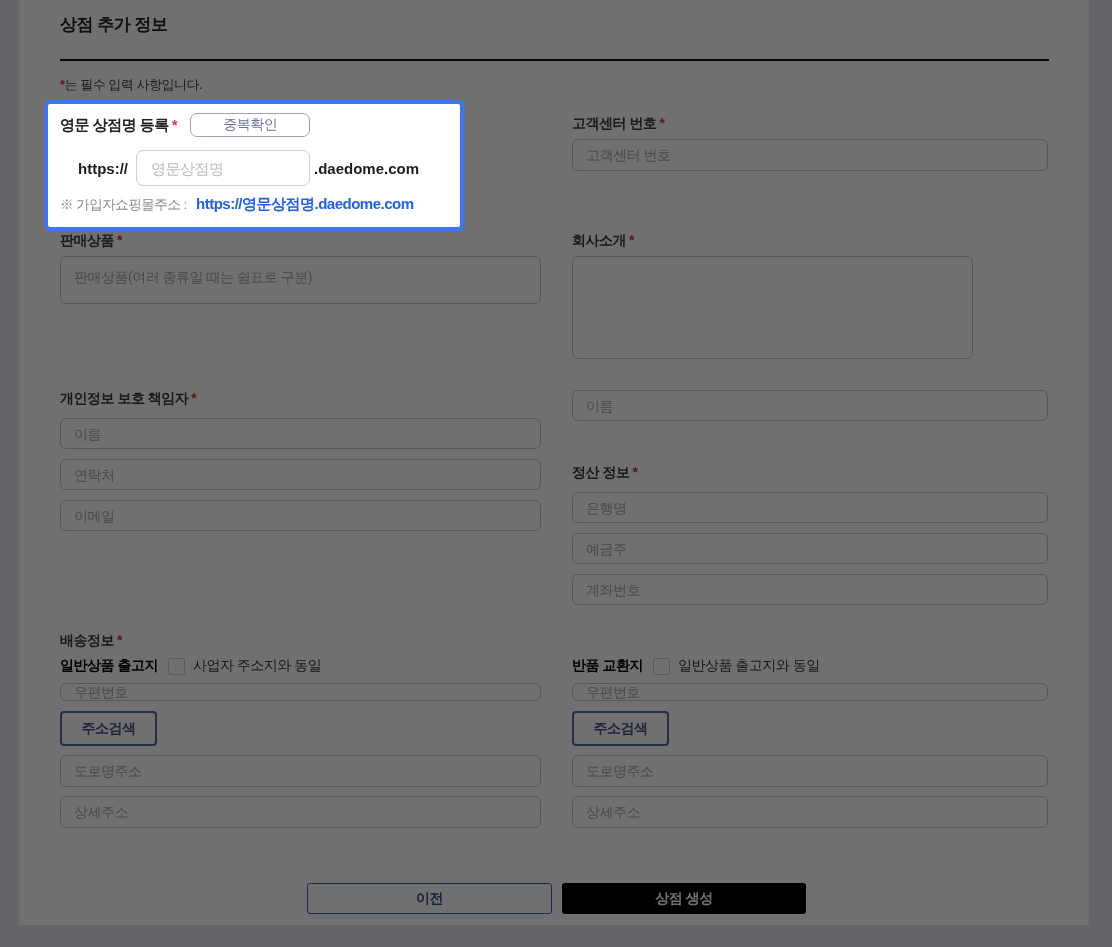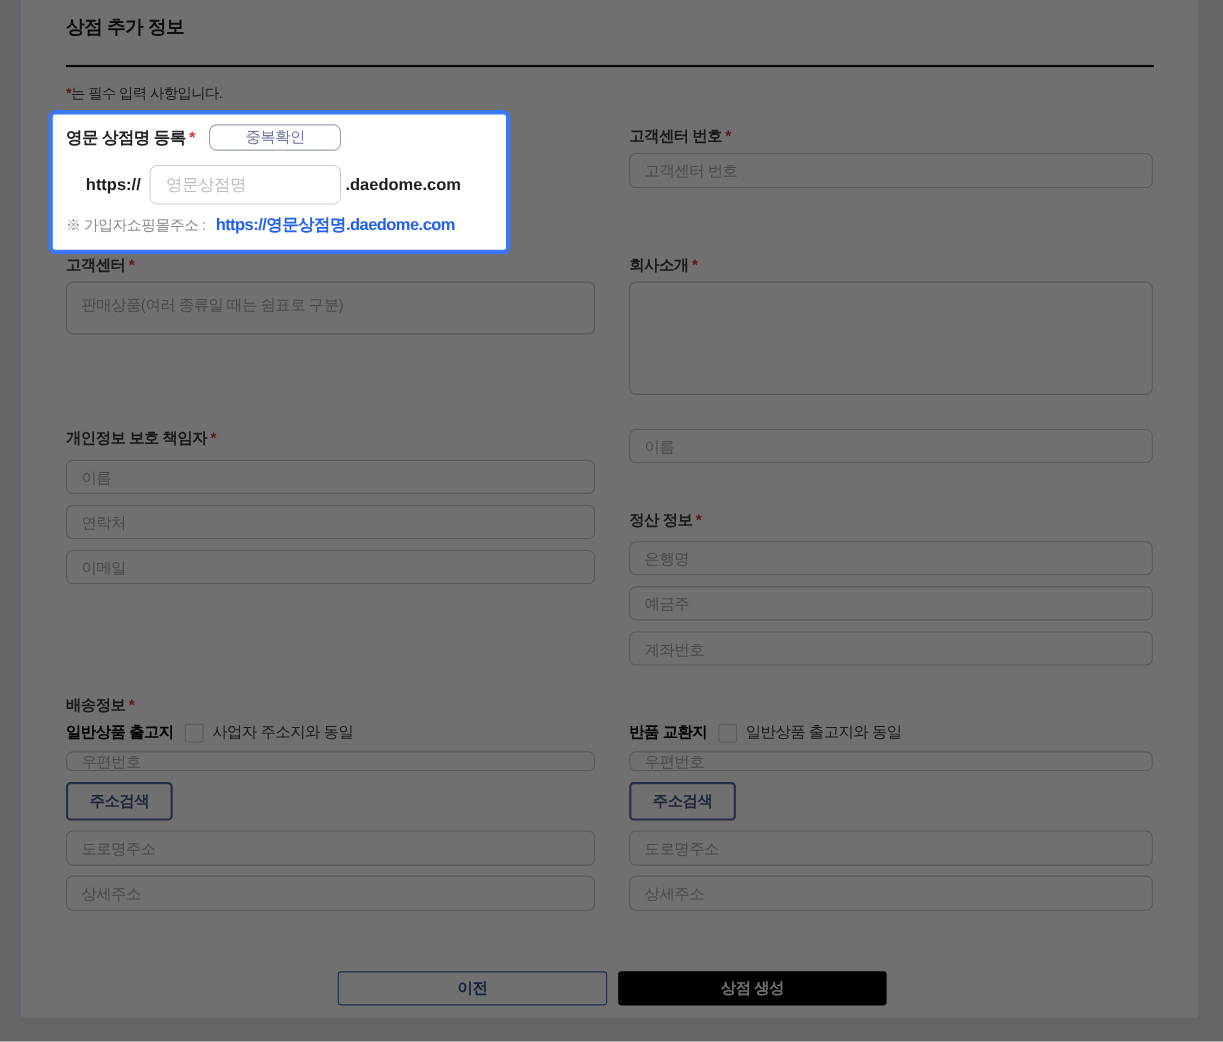--- a/index.html
+++ b/index.html
@@ -23,21 +23,21 @@
     background:#fff; font-family:"Liberation Sans", sans-serif;
     font-size:14px; color:#333; padding:0 13px; height:32px; letter-spacing:-0.5px;
   }
   .text-input::placeholder, .text-area::placeholder { color:#a9a9a9; opacity:1; }
   .text-area { resize:none; padding:12px 13px; }
   .stack > * + * { margin-top:10px; }
 
   .f-customer { left:572px; top:115px; width:476px; }
   .f-products { left:60px;  top:232px; width:481px; }
   .f-products .text-area { height:48px; }
-  .f-company  { left:572px; top:232px; width:476px; }
+  .f-company  { left:572px; top:232px; width:401px; }
   .f-company .text-area { height:103px; }
   .f-privacy  { left:60px;  top:390px; width:481px; }
   .f-privacy .text-input { height:31px; }
   .f-settle-mgr { left:572px; top:390px; width:476px; }
   .f-settle-mgr .text-input { height:31px; }
   .f-settle-info { left:572px; top:464px; width:476px; }
   .f-settle-info .text-input { height:31px; }
 
   .ship-label { left:60px; top:632px; }
   .ship-col-left  { left:60px;  top:657px; width:481px; }
@@ -94,21 +94,21 @@
   <div class="abs page-title">상점 추가 정보</div>
   <div class="abs divider"></div>
   <div class="abs req-note"><span class="star">*</span><span>는 필수 입력 사항입니다.</span></div>
 
   <div class="abs f-customer">
     <div class="field-label"><span>고객센터 번호</span><span class="star">*</span></div>
     <input class="text-input" type="text" placeholder="고객센터 번호" style="">
   </div>
 
   <div class="abs f-products">
-    <div class="field-label"><span>고객센터</span><span class="star">*</span></div>
+    <div class="field-label"><span>판매상품</span><span class="star">*</span></div>
     <textarea class="text-area" placeholder="판매상품(여러 종류일 때는 쉼표로 구분)" style=""></textarea>
   </div>
 
   <div class="abs f-company">
     <div class="field-label"><span>회사소개</span><span class="star">*</span></div>
     <textarea class="text-area" style=""></textarea>
   </div>
 
   <div class="abs f-privacy stack">
     <div class="field-label"><span>개인정보 보호 책임자</span><span class="star">*</span></div>

